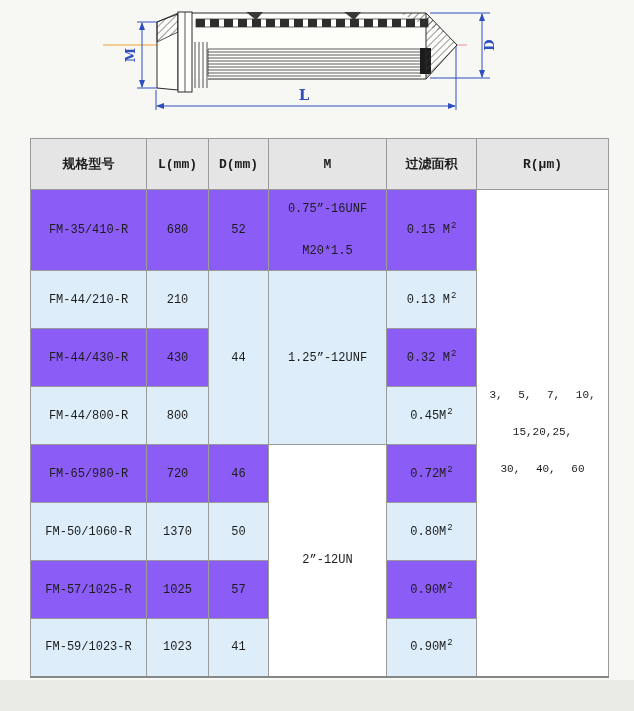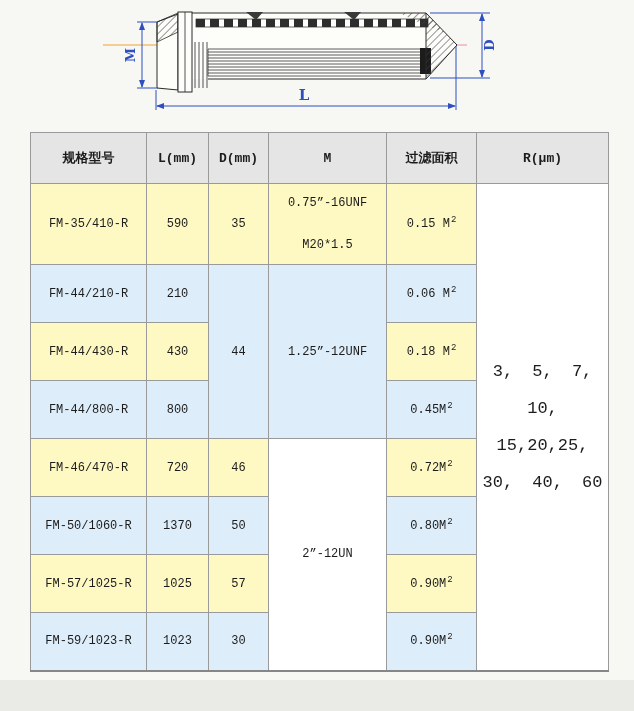--- a/index.html
+++ b/index.html
@@ -7,41 +7,41 @@
     width:634px;height:711px;
     background:#ededea;
     font-family:"Liberation Mono","DejaVu Sans Mono",monospace;
     color:#1c1c1c;
   }
   .page{position:relative;width:634px;height:711px;background:#f7f7f4;overflow:hidden;}
   .drawing-section{position:absolute;left:0;top:0;width:634px;height:142px;}
   .footer-strip{position:absolute;left:0;top:680px;width:634px;height:31px;background:#eaeae7;}
 
   table.spec{
-    position:absolute;left:30px;top:132px;
+    position:absolute;left:30px;top:138px;
     border-collapse:collapse;table-layout:fixed;
-    background:#fef9c3;
+    background:#8b5cf6;
     border:1px solid #878787;border-bottom-width:2px;
   }
   .spec th,.spec td{
     border:1px solid #9a9a9a;
     text-align:center;vertical-align:middle;
     padding:0;font-size:12px;overflow:hidden;
   }
   .spec thead th{
     background:#e5e5e5;height:50px;
     font-size:13px;font-weight:bold;
   }
   .spec tr.r-tall{height:81px;}
   .spec tr.r-std{height:58px;}
   .spec tr.alt td{background:#ddeefa;}
   .spec td.span-cell{background:#ffffff;}
   .exp{font-size:9px;position:relative;top:-5px;margin-left:1px;}
   .thread-l1{margin-bottom:28px;}
-  .r-cell div{line-height:37px;word-spacing:9px;font-size:17px;}
+  .r-cell div{line-height:37px;word-spacing:9px;font-size:11px;}
 </style>
 </head>
 <body>
 
 <div class="page">
 
   <div class="drawing-section">
     <svg width="634" height="142" viewBox="0 0 634 142">
       <defs>
         <pattern id="hatch" patternUnits="userSpaceOnUse" width="5" height="5" patternTransform="rotate(45)">
@@ -137,72 +137,72 @@
         <th>L(mm)</th>
         <th>D(mm)</th>
         <th>M</th>
         <th>过滤面积</th>
         <th>R(μm)</th>
       </tr>
     </thead>
     <tbody>
       <tr class="r-tall">
         <td>FM-35/410-R</td>
-        <td>590</td>
-        <td>35</td>
+        <td>680</td>
+        <td>52</td>
         <td>
           <div class="thread-l1">0.75”-16UNF</div>
           <div>M20*1.5</div>
         </td>
         <td><span>0.15 M</span><span class="exp">2</span></td>
         <td class="span-cell r-cell" rowspan="8">
           <div>3, 5, 7, 10,</div>
           <div>15,20,25,</div>
           <div>30, 40, 60</div>
         </td>
       </tr>
       <tr class="r-std alt">
         <td>FM-44/210-R</td>
         <td>210</td>
         <td class="span-cell" rowspan="3">44</td>
         <td class="span-cell" rowspan="3">1.25”-12UNF</td>
-        <td><span>0.06 M</span><span class="exp">2</span></td>
+        <td><span>0.13 M</span><span class="exp">2</span></td>
       </tr>
       <tr class="r-std">
         <td>FM-44/430-R</td>
         <td>430</td>
-        <td><span>0.18 M</span><span class="exp">2</span></td>
+        <td><span>0.32 M</span><span class="exp">2</span></td>
       </tr>
       <tr class="r-std alt">
         <td>FM-44/800-R</td>
         <td>800</td>
         <td><span>0.45M</span><span class="exp">2</span></td>
       </tr>
       <tr class="r-std">
-        <td>FM-46/470-R</td>
+        <td>FM-65/980-R</td>
         <td>720</td>
         <td>46</td>
         <td class="span-cell" rowspan="4">2”-12UN</td>
         <td><span>0.72M</span><span class="exp">2</span></td>
       </tr>
       <tr class="r-std alt">
         <td>FM-50/1060-R</td>
         <td>1370</td>
         <td>50</td>
         <td><span>0.80M</span><span class="exp">2</span></td>
       </tr>
       <tr class="r-std">
         <td>FM-57/1025-R</td>
         <td>1025</td>
         <td>57</td>
         <td><span>0.90M</span><span class="exp">2</span></td>
       </tr>
       <tr class="r-std alt">
         <td>FM-59/1023-R</td>
         <td>1023</td>
-        <td>30</td>
+        <td>41</td>
         <td><span>0.90M</span><span class="exp">2</span></td>
       </tr>
     </tbody>
   </table>
 
   <div class="footer-strip"></div>
 </div>
 
 </body></html>

